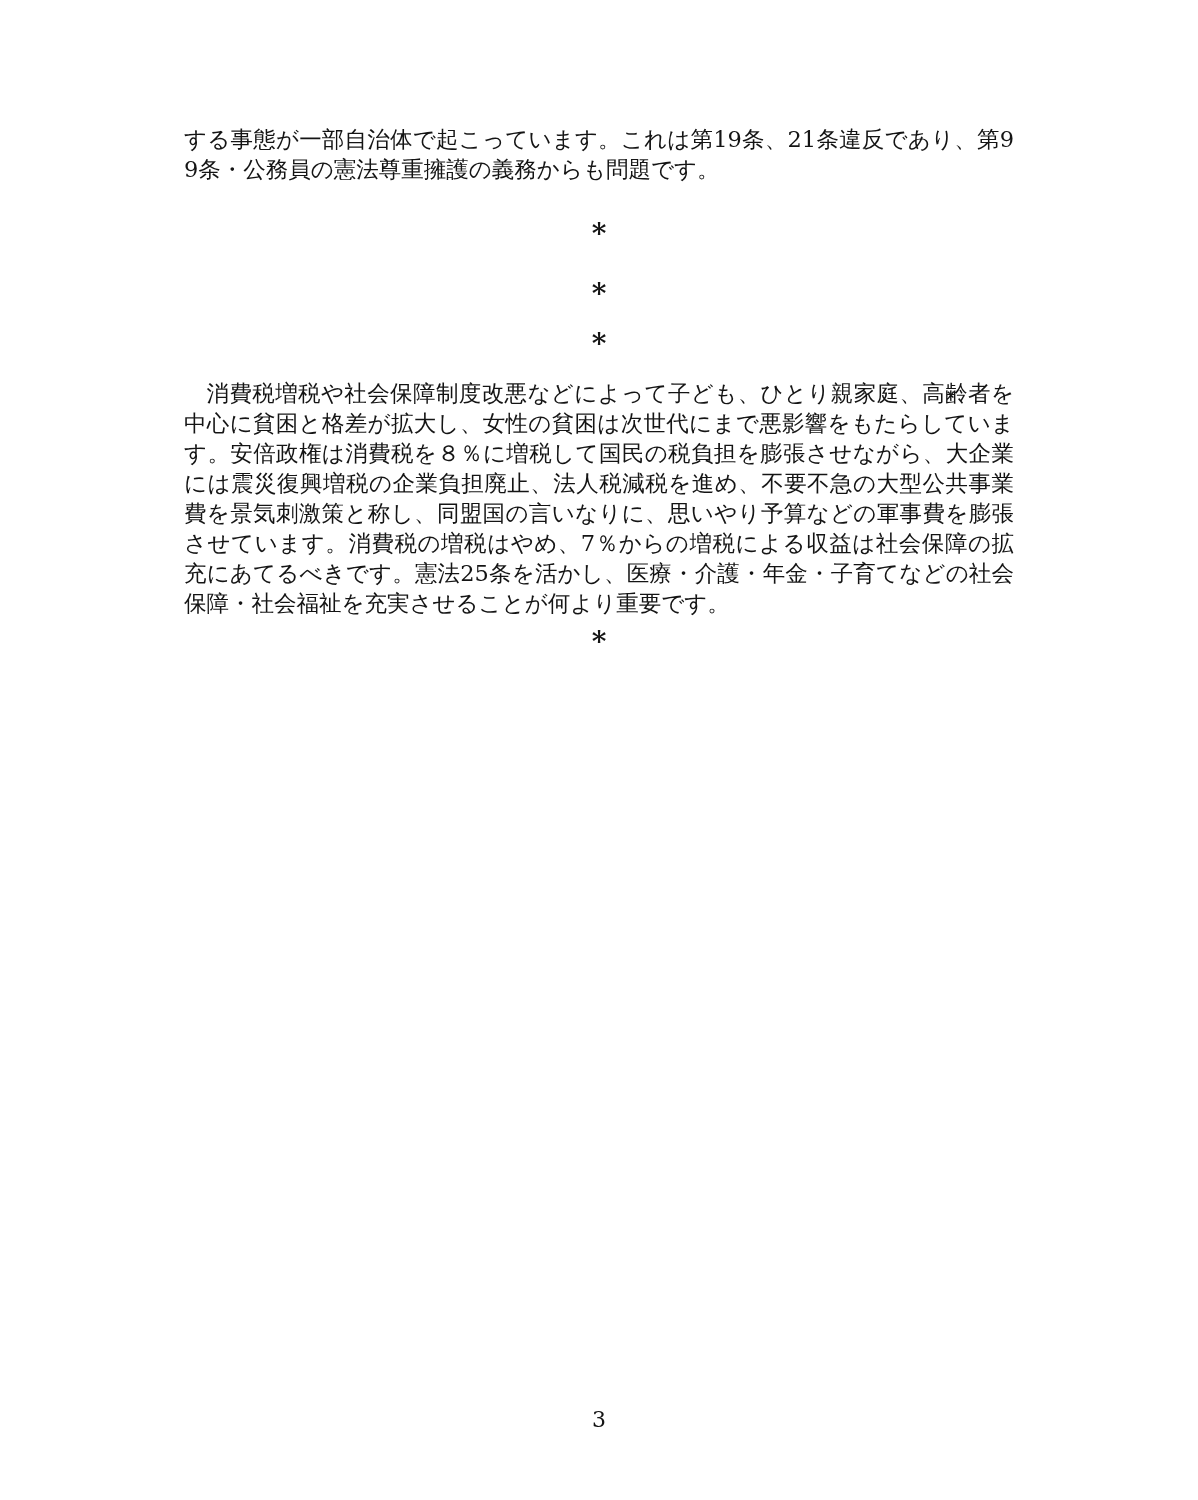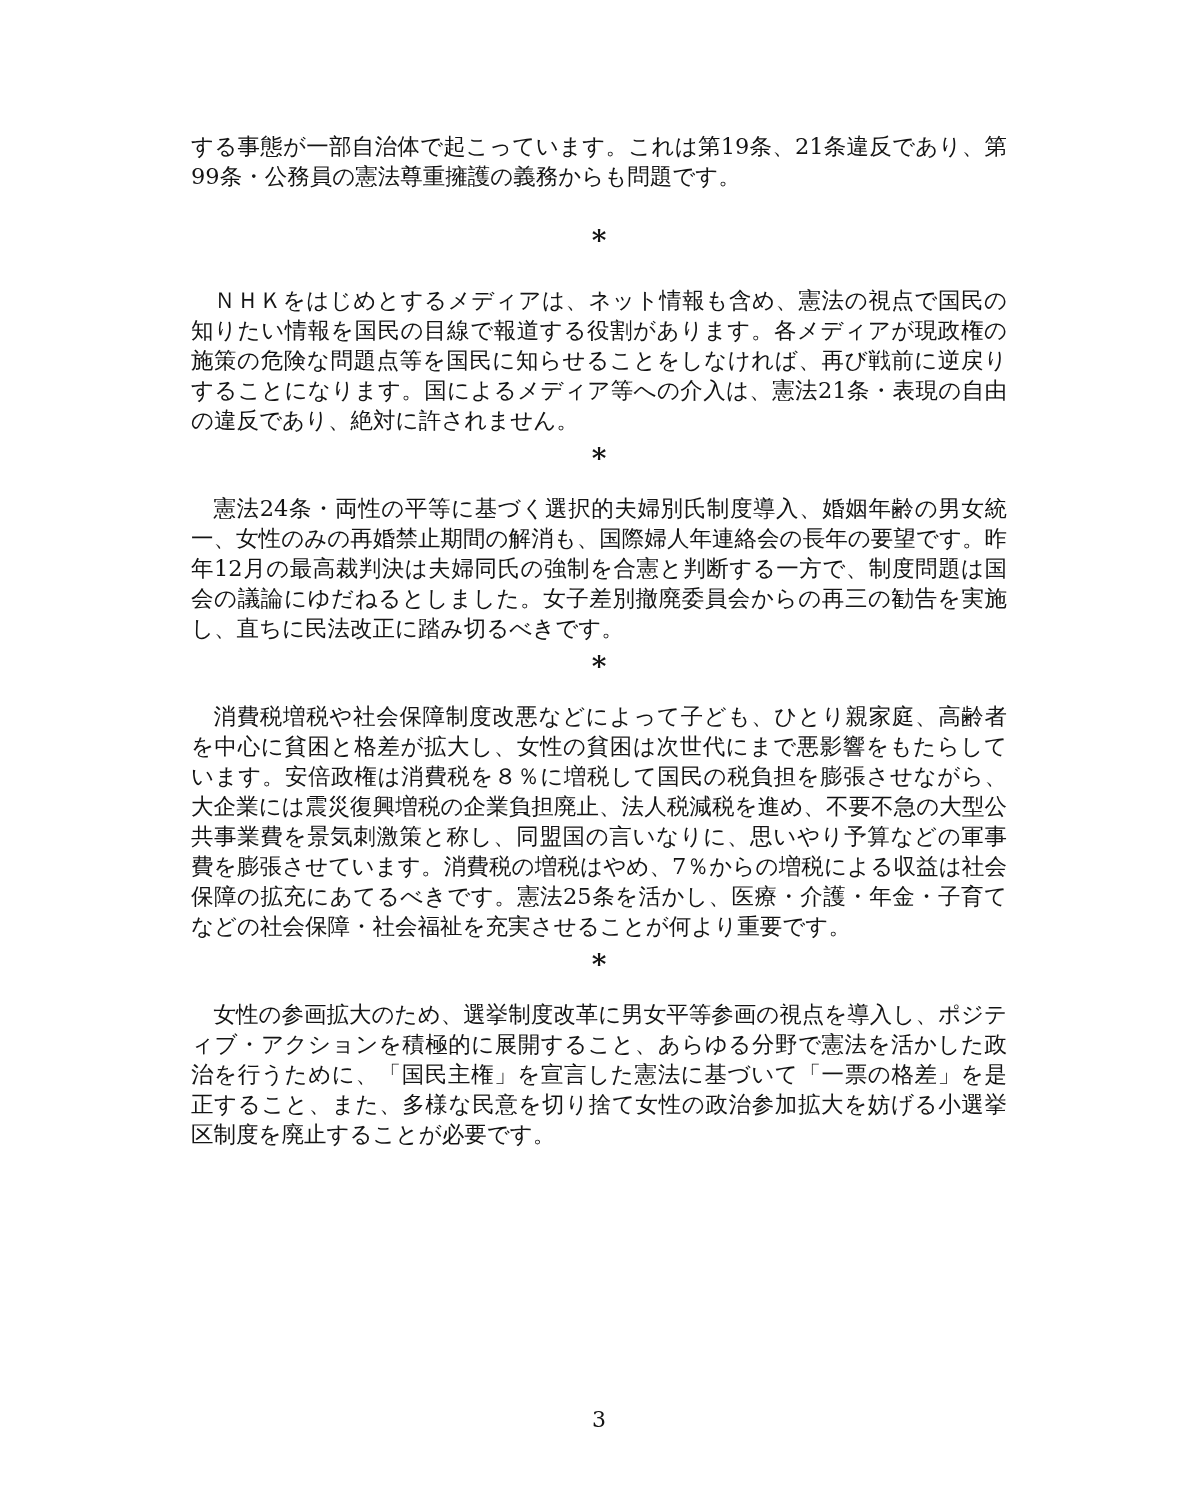--- a/index.html
+++ b/index.html
@@ -16,21 +16,21 @@
     box-sizing: border-box;
     padding: 123px 183px 0 183px;
     color: #141414;
     font-family: "DejaVu Serif", "Liberation Serif", serif;
     font-size: 22.5px;
     line-height: 30px;
     text-align: justify;
     overflow: hidden;
   }
   .para {
-    margin: 8px;
+    margin: 1px;
     text-indent: 1em;
     word-break: break-all;
     line-break: anywhere;
   }
   .para.no-indent {
     text-indent: 0;
   }
   .sep {
     text-align: center;
     text-indent: 0;
@@ -58,33 +58,30 @@
 </style>
 </head>
 <body>
 
 <div class="page">
 
   <p class="para no-indent">する事態が一部自治体で起こっています。これは第19条、21条違反であり、第99条・公務員の憲法尊重擁護の義務からも問題です。</p>
 
   <div class="sep sep-first">*</div>
 
-  <p class="para">ＮＨＫをはじめとするメディアは、ネット情報も含め、憲法の視点で国民の知りたい情報を国民の目線で報道する役割があります。各メディアが現政権の施策の危険な問題点等を国民に知らせることをしなければ、再び戦前に逆戻りすることになります。国によるメディア等への介入は、憲法21条・表現の自由の違反であり、絶対に許されません。</p>
 
   <div class="sep">*</div>
 
-  <p class="para">憲法24条・両性の平等に基づく選択的夫婦別氏制度導入、婚姻年齢の男女統一、女性のみの再婚禁止期間の解消も、国際婦人年連絡会の長年の要望です。昨年12月の最高裁判決は夫婦同氏の強制を合憲と判断する一方で、制度問題は国会の議論にゆだねるとしました。女子差別撤廃委員会からの再三の勧告を実施し、直ちに民法改正に踏み切るべきです。</p>
 
   <div class="sep">*</div>
 
   <p class="para">消費税増税や社会保障制度改悪などによって子ども、ひとり親家庭、高齢者を中心に貧困と格差が拡大し、女性の貧困は次世代にまで悪影響をもたらしています。安倍政権は消費税を８％に増税して国民の税負担を膨張させながら、大企業には震災復興増税の企業負担廃止、法人税減税を進め、不要不急の大型公共事業費を景気刺激策と称し、同盟国の言いなりに、思いやり予算などの軍事費を膨張させています。消費税の増税はやめ、7％からの増税による収益は社会保障の拡充にあてるべきです。憲法25条を活かし、医療・介護・年金・子育てなどの社会保障・社会福祉を充実させることが何より重要です。</p>
 
   <div class="sep">*</div>
 
 
-  <p class="para">女性の参画拡大のため、選挙制度改革に男女平等参画の視点を導入し、ポジティブ・アクションを積極的に展開すること、あらゆる分野で憲法を活かした政治を行うために、「国民主権」を宣言した憲法に基づいて「一票の格差」を是正すること、また、多様な民意を切り捨て女性の政治参加拡大を妨げる小選挙区制度を廃止することが必要です。</p>
 
   <div class="gap"></div>
 
 
   <div class="page-number">3</div>
 
 </div>
 
 </body></html>

